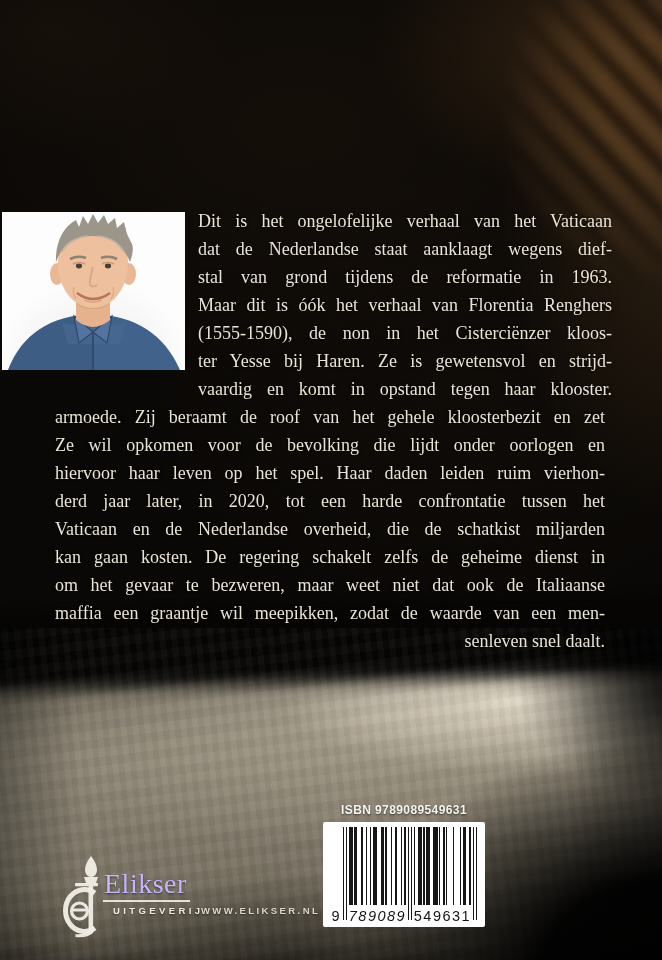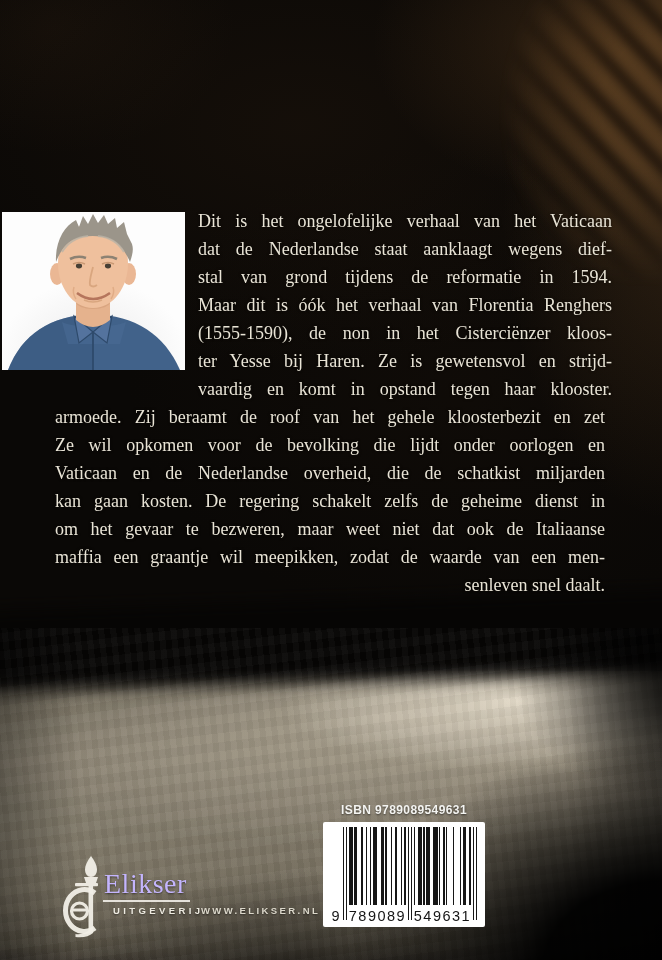--- a/index.html
+++ b/index.html
@@ -79,21 +79,21 @@
     background:#fff; border-radius:2px; box-sizing:border-box; padding:5px 8px 3px;
   }
   .barcode-inner{position:relative; width:100%; height:100%;}
   .barcode-inner svg{position:absolute; left:12px; top:0; width:134px; height:93px;}
   .bc-digit{
     position:absolute; bottom:0; height:15px; line-height:15px; background:#fff;
     font-family:"Liberation Sans", sans-serif; font-size:14.5px; color:#151515;
     text-align:center; letter-spacing:1.5px;
   }
   .bc-d0{left:-2px; width:13px; letter-spacing:0;}
-  .bc-d1{left:16px; width:61px;}
+  .bc-d1{left:16px; width:61px;font-style:italic;}
   .bc-d2{left:81px; width:61px;}
   
   .pub-logo{position:absolute; left:55px; top:856px; width:52px; height:82px;}
   .pub-name{
     position:absolute; left:103px; top:869px;
     font-family:"Liberation Serif", serif; font-size:28px; line-height:30px;
     color:#c4b5fd; letter-spacing:.5px;
     border-bottom:2px solid rgba(240,237,230,.92); padding:0 3px 1px 1px;
     text-shadow:0 1px 2px rgba(0,0,0,.5);
   }
@@ -158,29 +158,31 @@
       <path d="M75,81 Q91,93 108,81" stroke="#b5755c" stroke-width="2.6" fill="none"></path>
       <path d="M82,88 Q91,92 100,88" stroke="#d9a67f" stroke-width="1.5" fill="none"></path>
       <path d="M72,75 Q70,81 74,87" stroke="#e0ac86" stroke-width="1.5" fill="none"></path>
       <path d="M111,75 Q113,81 109,87" stroke="#e0ac86" stroke-width="1.5" fill="none"></path>
     </svg>
   </div>
 
   <div class="blurb-right">
     <div class="bline just">Dit is het ongelofelijke verhaal van het Vaticaan</div>
     <div class="bline just">dat de Nederlandse staat aanklaagt wegens dief-</div>
-    <div class="bline just">stal van grond tijdens de reformatie in 1594.</div>
+    <div class="bline just">stal van grond tijdens de reformatie in 1963.</div>
     <div class="bline just">Maar dit is óók het verhaal van Florentia Renghers</div>
     <div class="bline just">(1555-1590), de non in het Cisterciënzer kloos-</div>
     <div class="bline just">ter Yesse bij Haren. Ze is gewetensvol en strijd-</div>
     <div class="bline just">vaardig en komt in opstand tegen haar klooster.</div>
   </div>
   <div class="blurb-full">
     <div class="bline just">armoede. Zij beraamt de roof van het gehele kloosterbezit en zet</div>
     <div class="bline just">Ze wil opkomen voor de bevolking die lijdt onder oorlogen en</div>
+    <div class="bline just">hiervoor haar leven op het spel. Haar daden leiden ruim vierhon-</div>
+    <div class="bline just">derd jaar later, in 2020, tot een harde confrontatie tussen het</div>
     <div class="bline just">Vaticaan en de Nederlandse overheid, die de schatkist miljarden</div>
     <div class="bline just">kan gaan kosten. De regering schakelt zelfs de geheime dienst in</div>
     <div class="bline just">om het gevaar te bezweren, maar weet niet dat ook de Italiaanse</div>
     <div class="bline just">maffia een graantje wil meepikken, zodat de waarde van een men-</div>
     <div class="bline last">senleven snel daalt.</div>
   </div>
 
   <div class="isbn-label">ISBN 9789089549631</div>
   <div class="barcode-box">
     <div class="barcode-inner">

